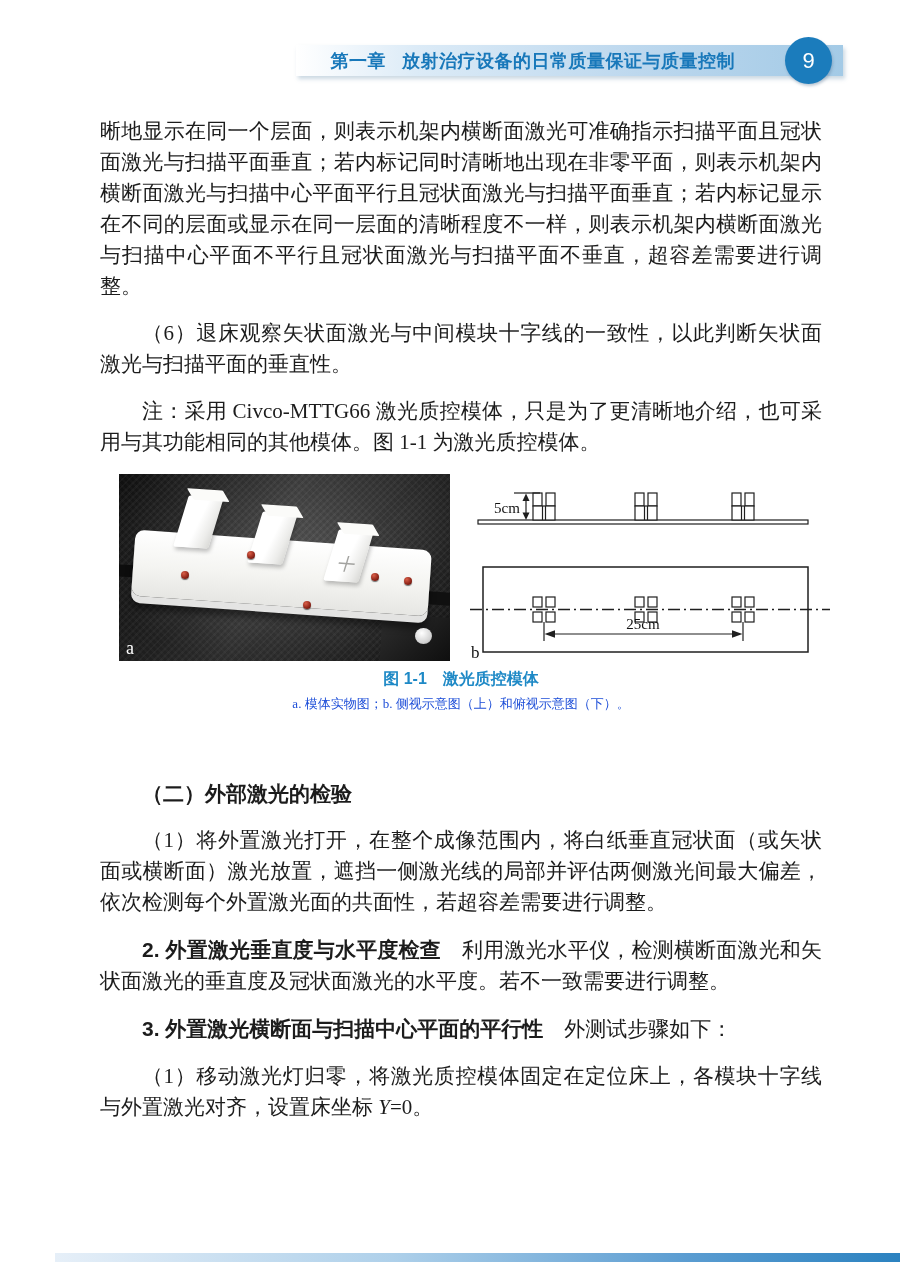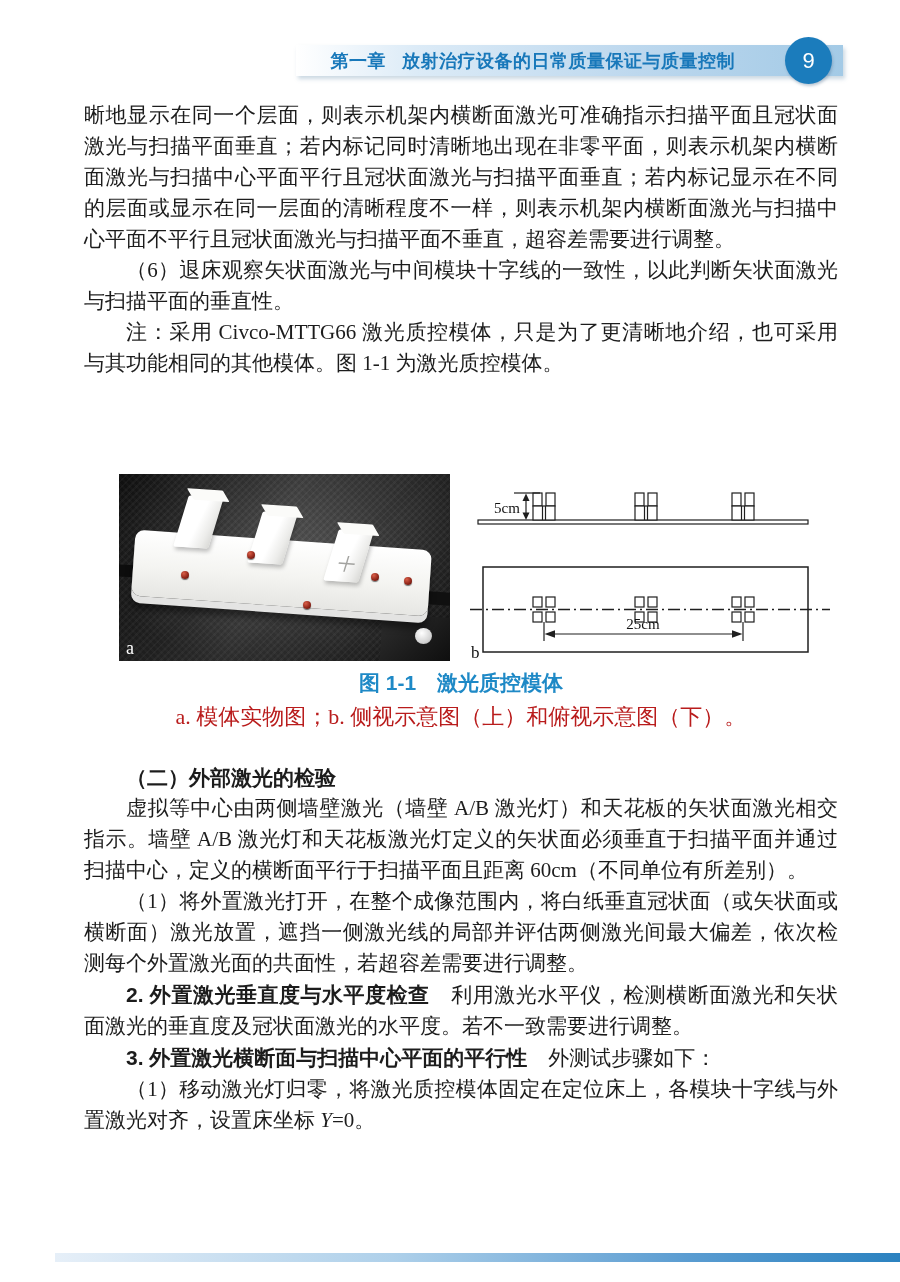--- a/index.html
+++ b/index.html
@@ -21,21 +21,21 @@
   }
   .header-title .chap { margin-right:16px; }
   .page-circle {
     position:absolute; left:785px; top:37px; width:47px; height:47px; border-radius:50%;
     background:#1b7cbc; color:#ffffff; display:flex; align-items:center; justify-content:center;
     font-family:"Liberation Sans","DejaVu Sans",sans-serif; font-size:22px;
     box-shadow:1px 2px 3px rgba(90,120,150,0.4);
   }
   
   .tb { position:absolute; left:84px; width:754px; font-size:21px; line-height:31px; text-align:justify; }
-  .tb p { margin:0; }
+  .tb p { margin:16px; }
   .ind { text-indent:2em; }
   .hei { font-family:"Liberation Sans","DejaVu Sans",sans-serif; font-weight:700; }
   .sec-heading { font-family:"Liberation Sans","DejaVu Sans",sans-serif; font-weight:700; }
   .it { font-style:italic; }
   #text-block-1 { top:100px; }
   #text-block-2 { top:762px; }
   
   .photo { position:absolute; left:119px; top:474px; width:331px; height:187px; background:#232323; overflow:hidden; }
   .photo .carbon {
     position:absolute; inset:0;
@@ -75,22 +75,22 @@
     background:radial-gradient(circle at 35% 30%, #d95f48, #8e2418 60%, #480d07);
     box-shadow:0 1px 1px rgba(0,0,0,0.55); }
   .knob { position:absolute; left:296px; top:154px; width:17px; height:16px; border-radius:50%;
     background:radial-gradient(circle at 40% 32%, #ffffff, #d2d2d2 65%, #9b9b9b); }
   .photo-label { position:absolute; left:7px; bottom:2px; color:#ffffff; font-size:18px; font-family:"Liberation Serif",serif; }
   
   .diagram { position:absolute; left:470px; top:475px; }
   .diagram text { font-family:"Liberation Serif","DejaVu Serif",serif; fill:#111111; }
   
   .fig-caption { position:absolute; left:84px; top:669px; width:754px; text-align:center; }
-  .fig-caption .t1 { font-family:"Liberation Sans","DejaVu Sans",sans-serif; font-weight:700; font-size:21px; color:#1e89c6; }
-  .fig-caption .t2 { margin-top:5px; font-size:22px; color:#b91c1c; }
+  .fig-caption .t1 { font-family:"Liberation Sans","DejaVu Sans",sans-serif; font-weight:700; font-size:16px; color:#1e89c6; }
+  .fig-caption .t2 { margin-top:5px; font-size:13px; color:#1d4ed8; }
   
   .footer-bar { position:absolute; left:55px; top:1253px; width:845px; height:9px;
     background:linear-gradient(to right, #e6eff8 0%, #aed0ea 40%, #5a9cd1 75%, #2b82c0 100%); }
 </style>
 </head>
 <body>
 
 <div class="page">
 
   <div class="header-bar">
@@ -207,21 +207,20 @@
     <text x="1" y="183" font-size="17">b</text>
   </svg>
 
   <div class="fig-caption">
     <div class="t1">图 1-1　激光质控模体</div>
     <div class="t2">a. 模体实物图；b. 侧视示意图（上）和俯视示意图（下）。</div>
   </div>
 
   <div class="tb" id="text-block-2">
     <p class="ind sec-heading">（二）外部激光的检验</p>
-    <p class="ind">虚拟等中心由两侧墙壁激光（墙壁 A/B 激光灯）和天花板的矢状面激光相交指示。墙壁 A/B 激光灯和天花板激光灯定义的矢状面必须垂直于扫描平面并通过扫描中心，定义的横断面平行于扫描平面且距离 60cm（不同单位有所差别）。</p>
     <p class="ind">（1）将外置激光打开，在整个成像范围内，将白纸垂直冠状面（或矢状面或横断面）激光放置，遮挡一侧激光线的局部并评估两侧激光间最大偏差，依次检测每个外置激光面的共面性，若超容差需要进行调整。</p>
     <p class="ind"><span class="hei">2. 外置激光垂直度与水平度检查</span><span>　利用激光水平仪，检测横断面激光和矢状面激光的垂直度及冠状面激光的水平度。若不一致需要进行调整。</span></p>
     <p class="ind"><span class="hei">3. 外置激光横断面与扫描中心平面的平行性</span><span>　外测试步骤如下：</span></p>
     <p class="ind"><span>（1）移动激光灯归零，将激光质控模体固定在定位床上，各模块十字线与外置激光对齐，设置床坐标 </span><span class="it">Y</span><span>=0。</span></p>
   </div>
 
   <div class="footer-bar"></div>
 
 </div>
 

